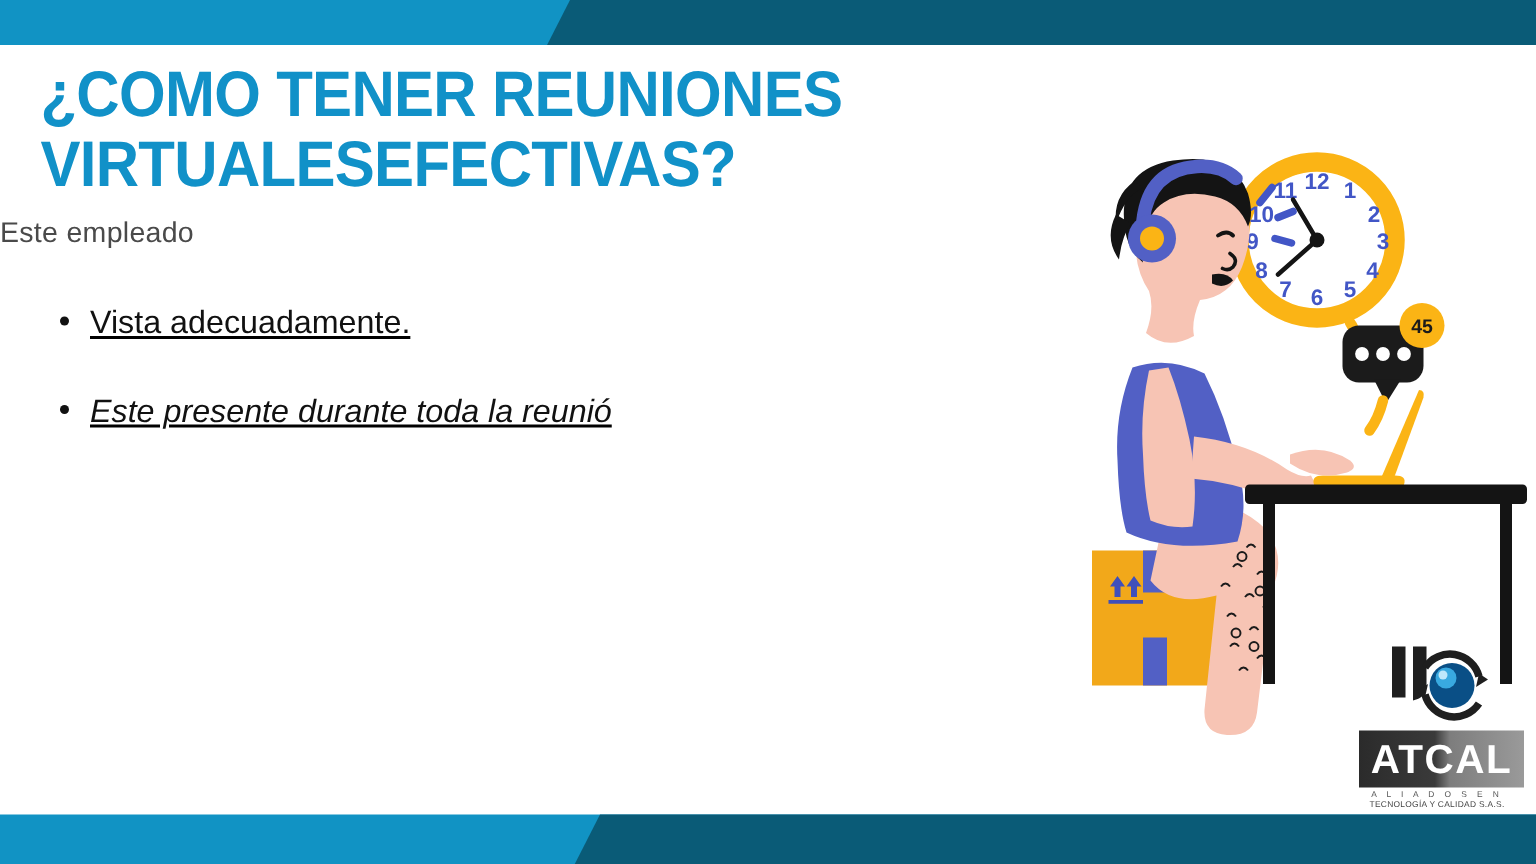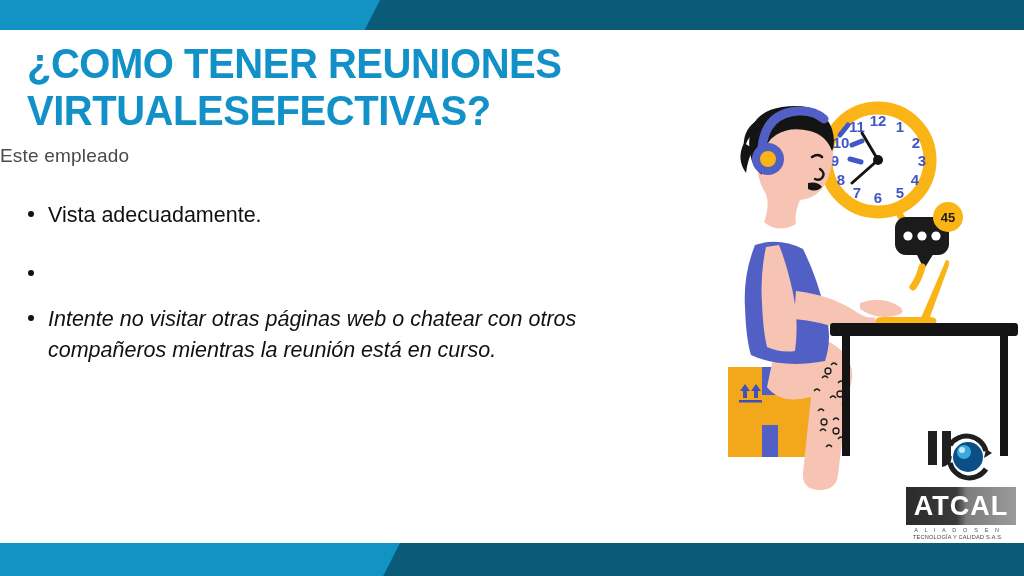--- a/index.html
+++ b/index.html
@@ -34,21 +34,21 @@
   }
   .subtitle {
     margin-top:11px;
     font-size:19px;
     color:#4a4a4a;
     font-weight:normal;
     letter-spacing:0.2px;
   }
 
   
-  .bullets { position:absolute; top:200px; left:18px; width:680px; }
+  .bullets { position:absolute; top:200px; left:30px; width:680px;text-decoration:underline; }
   .bullet { display:flex; align-items:flex-start; margin-bottom:28px; }
   .bullet .dot {
     width:6px; height:6px; border-radius:50%; background:#111;
     margin:11px 14px 0 10px; flex:0 0 auto;
   }
   .bullet .txt { font-size:21.5px; line-height:31px; color:#111; }
   .bullet.italic .txt { font-style:italic; }
 
   
   .illustration { position:absolute; left:700px; top:95px; width:324px; height:400px; }
@@ -83,24 +83,21 @@
   <div class="subtitle">Este empleado</div>
 </div>
 
 <div class="bullets">
   <div class="bullet">
     <span class="dot"></span>
     <span class="txt">Vista adecuadamente.</span>
   </div>
   <div class="bullet italic">
     <span class="dot"></span>
-  </div>
-  <div class="bullet italic">
-    <span class="dot"></span>
-    <span class="txt">Intente no visitar otras páginas web o chatear con otros compañeros mientras la reunión está en curso.</span>
+    <span class="txt">Este presente durante toda la reunió</span>
   </div>
 </div>
 
 <div class="illustration">
 <svg width="324" height="400" viewBox="0 0 324 400" xmlns="http://www.w3.org/2000/svg">
 
   <g>
     <circle cx="178" cy="65" r="52" fill="none" stroke="#fbb415" stroke-width="13"></circle>
     <circle cx="178" cy="65" r="45" fill="#ffffff"></circle>
     <g fill="#4256c6" font-family="Liberation Sans, sans-serif" font-size="15" font-weight="bold" text-anchor="middle">

